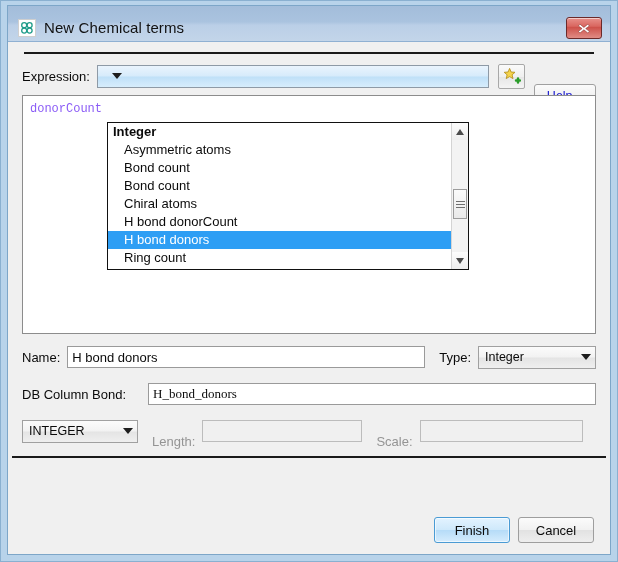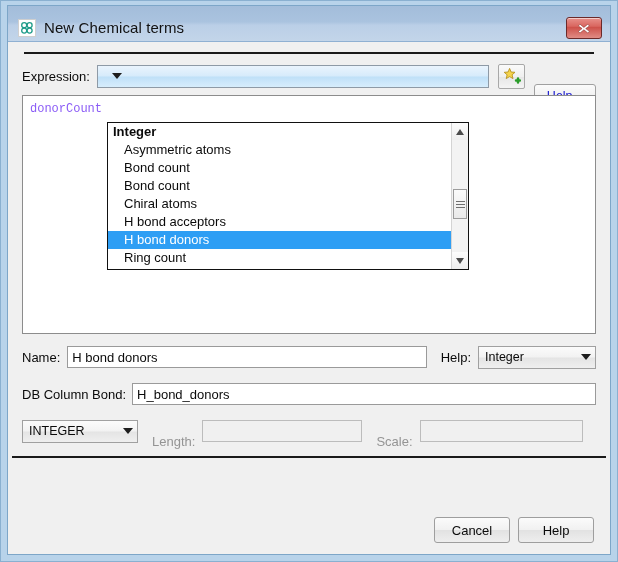--- a/index.html
+++ b/index.html
@@ -247,21 +247,21 @@
     overflow: hidden;
     white-space: nowrap;
   }
   .txt-input.disabled {
     background: #f0f0f0;
     border: 1px solid #bcbcbc;
     color: #9a9a9a;
   }
   #name-input { flex: 1; margin-left: 7px; }
   #type-combo { width: 118px; margin-left: 7px; }
-  #dbcol-input { flex: 1; margin-left: 6px; }
+  #dbcol-input { flex: 1; margin-left: 22px; font-family: Liberation Serif, serif; }
   #sqltype-combo { width: 116px; }
   #len-input { width: 160px; margin-left: 7px; }
   #scale-input { width: 163px; margin-left: 7px; }
   .gap-lbl { margin-left: 14px; }
 
   
   #footer-rule {
     position: absolute;
     left: 4px; right: 4px;
     bottom: 48px;
@@ -343,21 +343,21 @@
         <div id="expr-text">donorCount</div>
       </div>
 
       <div id="dropdown">
         <div id="dd-list">
             <div class="dd-item group">Integer</div>
             <div class="dd-item child">Asymmetric atoms</div>
             <div class="dd-item child">Bond count</div>
             <div class="dd-item child">Bond count</div>
             <div class="dd-item child">Chiral atoms</div>
-            <div class="dd-item child">H bond acceptors</div>
+            <div class="dd-item child">H bond donorCount</div>
             <div class="dd-item child selected">H bond donors</div>
             <div class="dd-item child">Ring count</div>
           </div>
         <div id="dd-scroll">
           <div class="sb-arrow">
             <span class="tri-up"></span>
           </div>
           <div id="sb-thumb">
             <i></i>
             <i></i>
@@ -366,21 +366,21 @@
           <div class="sb-arrow down">
             <span class="tri-dn"></span>
           </div>
         </div>
       </div>
 
       <div id="form">
         <div class="form-row">
           <span class="field-label">Name:</span>
           <div class="txt-input" id="name-input">H bond donors</div>
-          <span class="field-label gap-lbl">Help:</span>
+          <span class="field-label gap-lbl">Type:</span>
           <div class="combo plain" id="type-combo">
             <span>Integer</span>
             <span class="caret"></span>
           </div>
         </div>
 
         <div class="form-row">
           <span class="field-label">DB Column Bond:</span>
           <div class="txt-input" id="dbcol-input">H_bond_donors</div>
         </div>
@@ -394,18 +394,18 @@
           <div class="txt-input disabled" id="len-input"></div>
           <span class="field-label disabled gap-lbl">Scale:</span>
           <div class="txt-input disabled" id="scale-input"></div>
         </div>
       </div>
 
       <div id="footer-rule"></div>
     </div>
 
     <div id="footer">
+      <div class="dlg-btn primary">Finish</div>
       <div class="dlg-btn">Cancel</div>
-      <div class="dlg-btn">Help</div>
     </div>
 
   </div>
 </div>
 
 </body></html>

